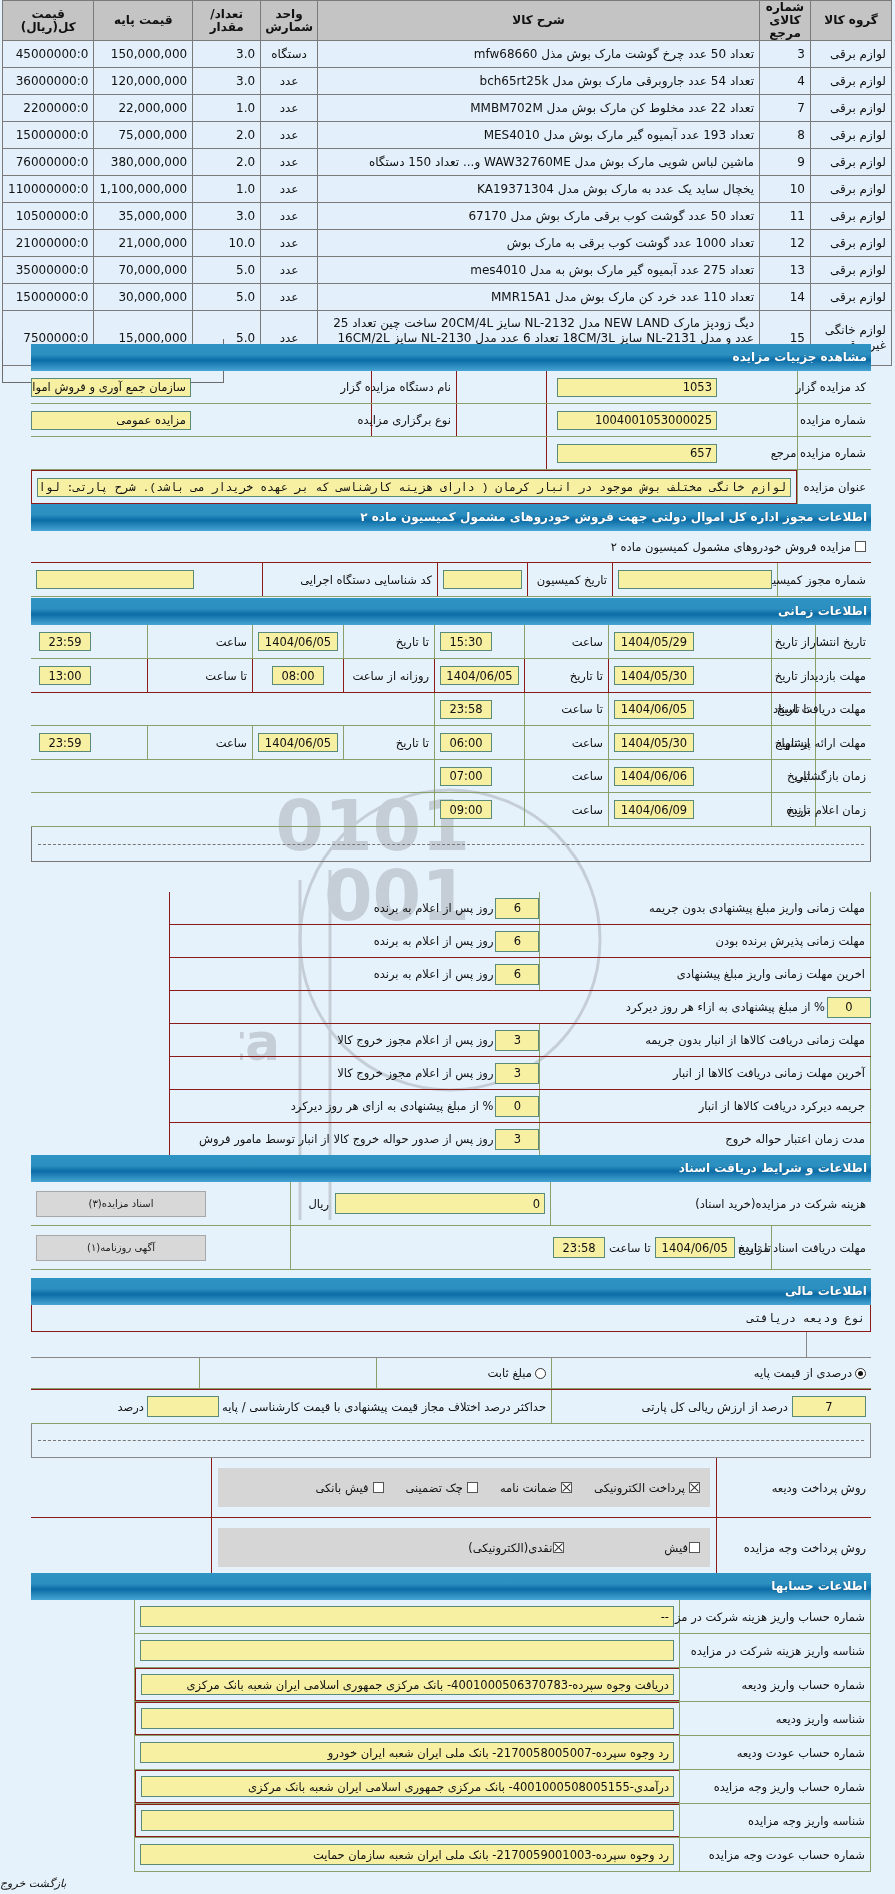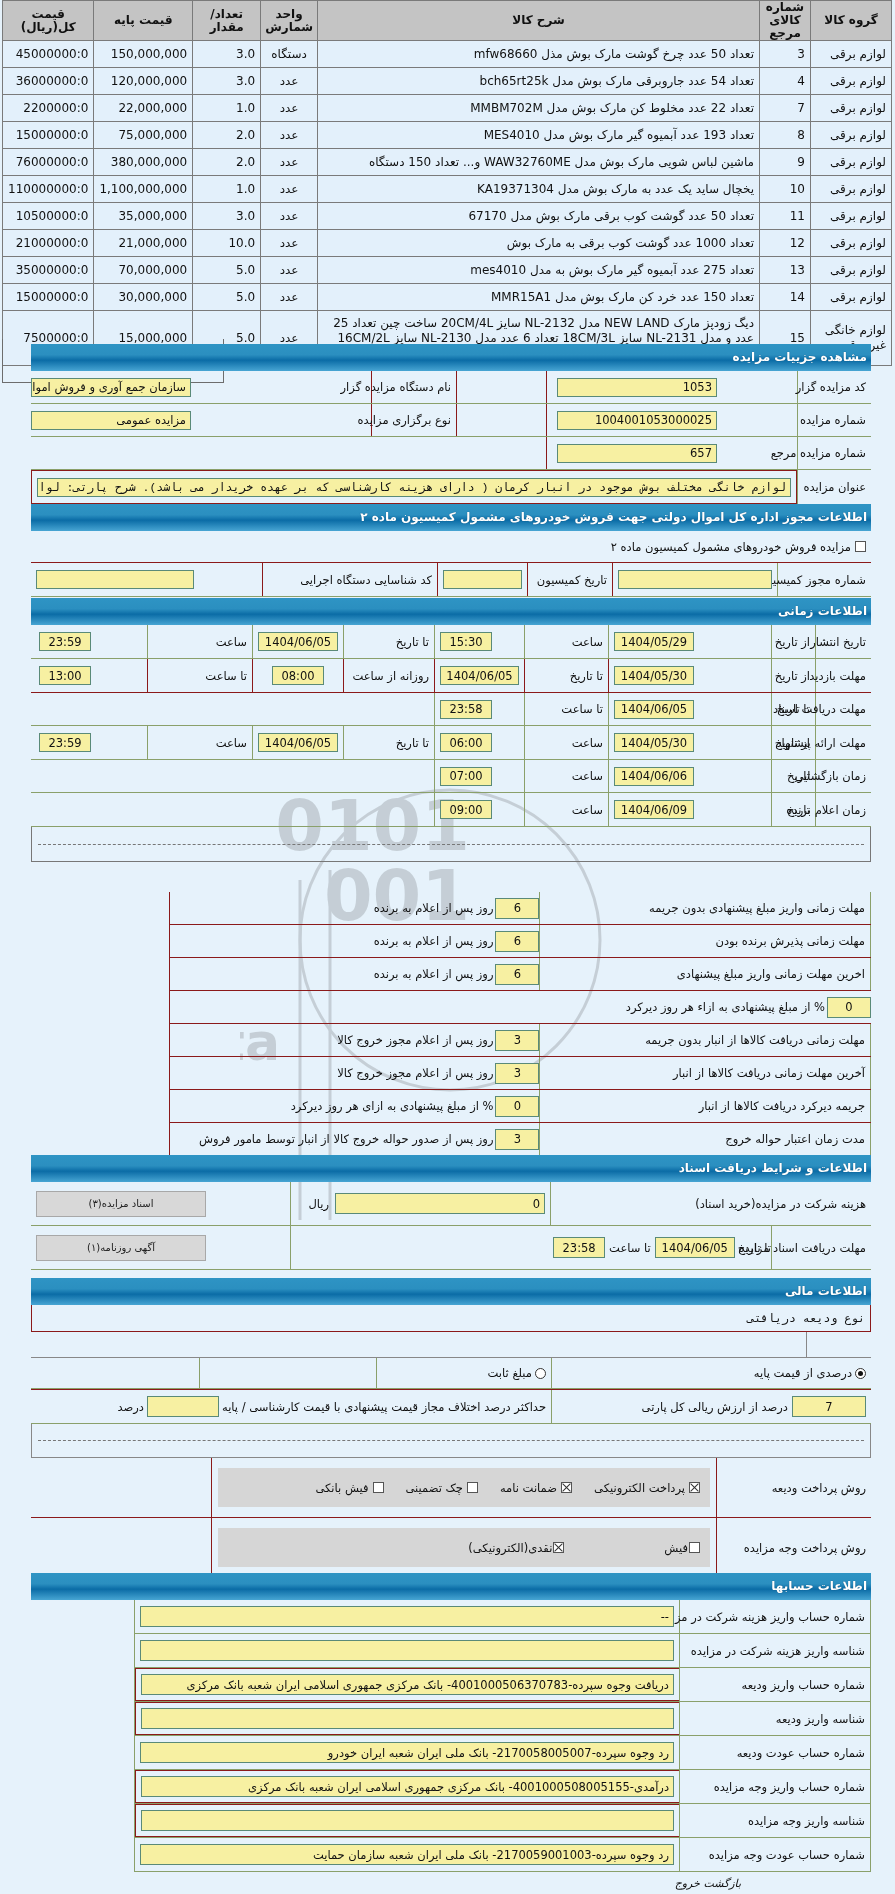--- a/index.html
+++ b/index.html
@@ -49,21 +49,21 @@
   .fld.c { justify-content:center; }
   .dash { border-top:1px dashed #777; margin:0 6px; }
   .cb { width:11px; height:11px; border:1px solid #555; background:#fff; display:inline-block; box-sizing:border-box; position:relative; margin-left:4px; vertical-align:middle; }
   .cb.x::before, .cb.x::after { content:""; position:absolute; left:-1px; top:4px; width:11px; height:1px; background:#333; }
   .cb.x::before { transform:rotate(45deg); } .cb.x::after { transform:rotate(-45deg); }
   .radio { width:11px; height:11px; border:1px solid #333; border-radius:50%; background:#fff; display:inline-block; box-sizing:border-box; margin-left:3px; position:relative; vertical-align:middle; }
   .radio.on::after { content:""; position:absolute; left:2px; top:2px; width:5px; height:5px; border-radius:50%; background:#111; }
   .btn { background:#d8d8d8; border:1px solid #a8a8a8; width:168px; height:24px; display:flex; align-items:center; justify-content:center; font-size:10px; color:#222; }
   .graybox { background:#d6d6d6; display:flex; align-items:center; padding:0 10px; height:39px; box-sizing:border-box; }
   .opt { display:inline-flex; align-items:center; margin-left:22px; font-size:11.5px; }
-  .footer { position:absolute; top:1877px; left:0; width:741px; text-align:right; font-style:italic; font-size:11px; }
+  .footer { position:absolute; top:1877px; left:0; width:741px; text-align:left; font-style:italic; font-size:11px; }
   .watermark { position:absolute; left:240px; top:760px; width:420px; height:460px; pointer-events:none; opacity:.18; }
 </style>
 </head>
 <body>
 
 <table class="items">
   <thead>
     <tr>
       <th style="width:72px">گروه کالا</th>
       <th style="width:42px">شماره کالای مرجع</th>
@@ -152,21 +152,21 @@
         <td class="num">13</td>
         <td class="desc">تعداد 275 عدد آبمیوه گیر مارک بوش به مدل mes4010</td>
         <td class="unit">عدد</td>
         <td class="num">5.0</td>
         <td class="num">70,000,000</td>
         <td class="num">35000000:0</td>
       </tr>
       <tr>
         <td class="">لوازم برقی</td>
         <td class="num">14</td>
-        <td class="desc">تعداد 150 عدد خرد کن مارک بوش مدل MMR15A1</td>
+        <td class="desc">تعداد 110 عدد خرد کن مارک بوش مدل MMR15A1</td>
         <td class="unit">عدد</td>
         <td class="num">5.0</td>
         <td class="num">30,000,000</td>
         <td class="num">15000000:0</td>
       </tr>
       <tr class="tall">
         <td class="" style="white-space: normal;">لوازم خانگی غیر برقی</td>
         <td class="num">15</td>
         <td class="desc">دیگ زودپز مارک NEW LAND مدل NL-2132 سایز 20CM/4L ساخت چین تعداد 25 عدد و مدل NL-2131 سایز 18CM/3L تعداد 6 عدد مدل NL-2130 سایز 16CM/2L تعداد 1 عدد جمعا 32 عدد</td>
         <td class="unit">عدد</td>

